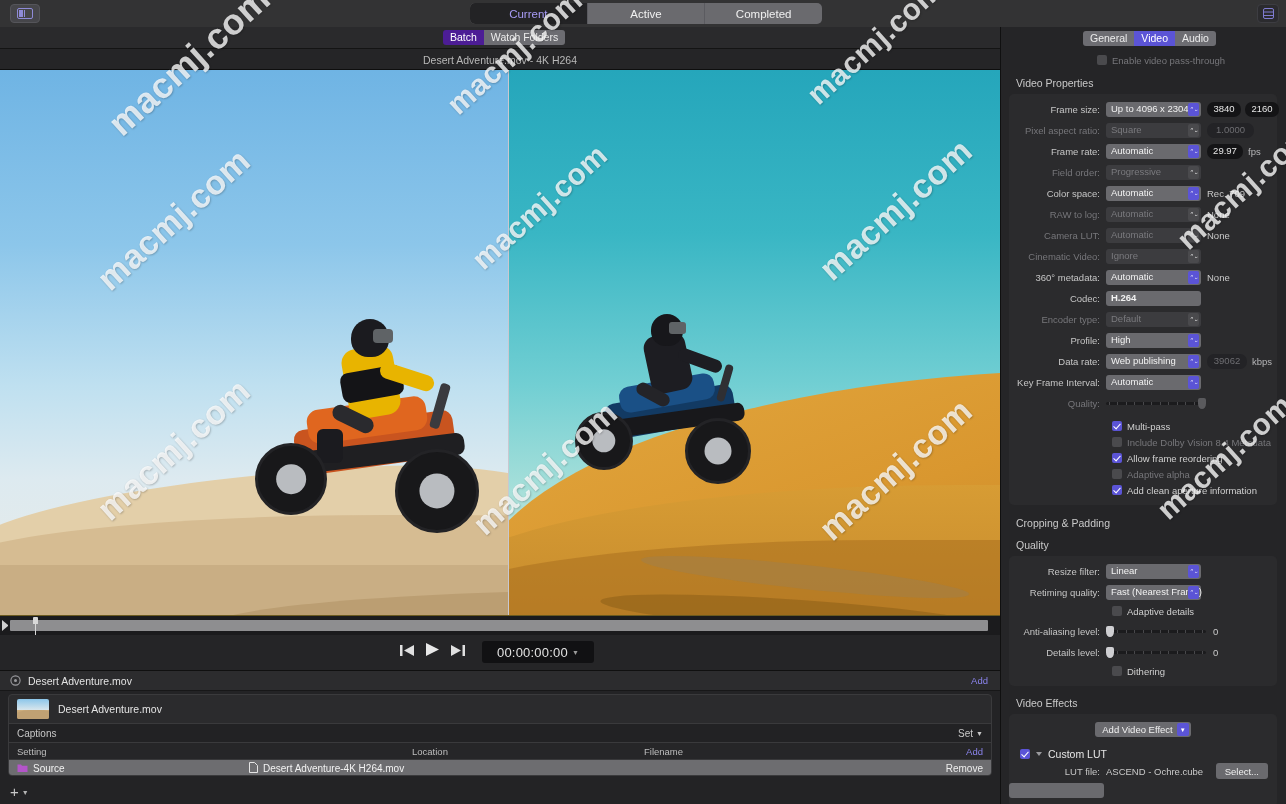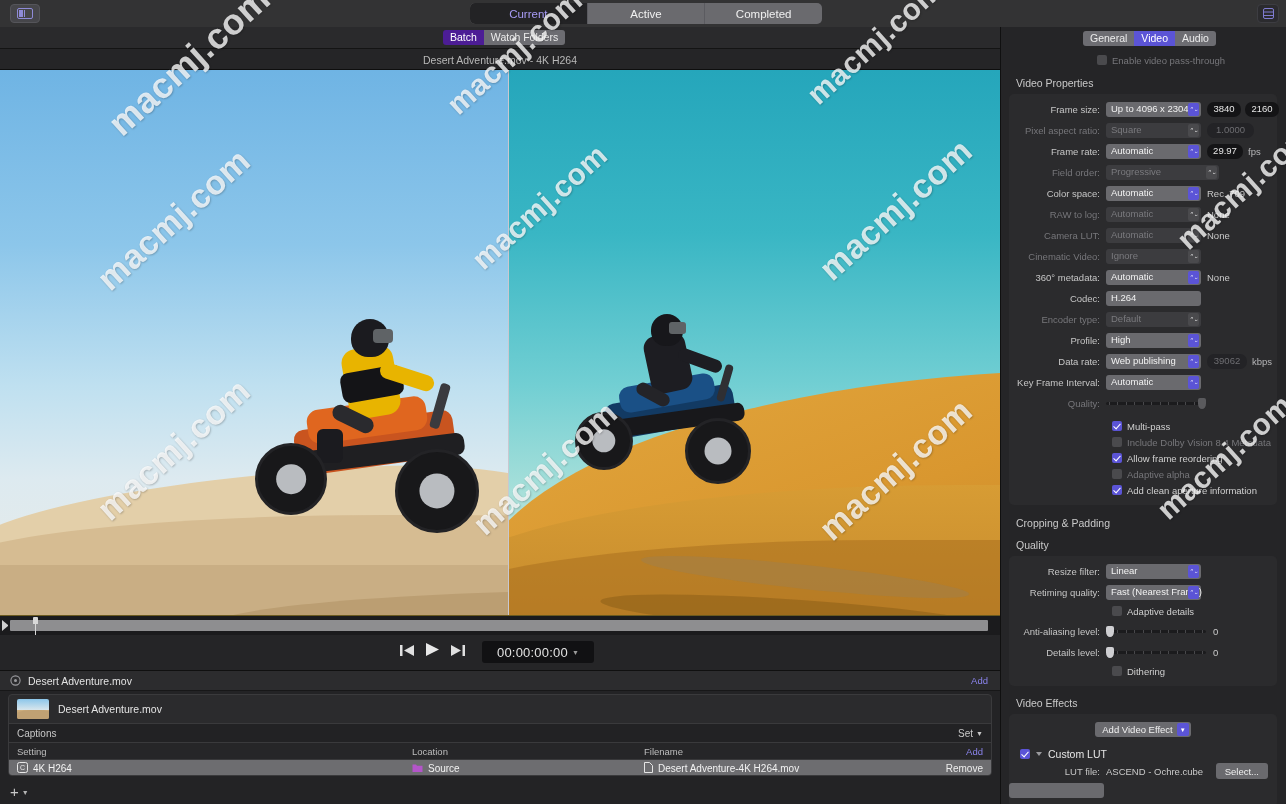--- a/index.html
+++ b/index.html
@@ -153,21 +153,21 @@
   .lbl.dim { color:#76767a; }
   .pop { height:15px; border-radius:3px; background:#6a6a6e; color:#f2f2f2;
     font-size:9.5px; display:flex; align-items:center; padding:0 16px 1px 5px;
     position:relative; white-space:nowrap; }
   .pop.dis { background:#3c3c3f; color:#7a7a7e; }
   .pop .arr { position:absolute; right:2px; top:1px; width:11px; height:13px;
     background:#5b54d6; border-radius:2px; display:flex; align-items:center; justify-content:center; }
   .pop.dis .arr { background:#4a4a4d; }
   .pop .arr::before { content:'\2303\2304'; font-size:6px; line-height:6px; color:#fff;
     letter-spacing:0; transform:scaleY(.85); }
-  .pop.flat { padding-right:5px; }
+  .pop.flat { padding-right:5px;font-weight:bold; }
   .num { height:15px; min-width:34px; border-radius:7px; background:#141416;
     color:#e6e6e6; font-size:9.5px; display:flex; align-items:center;
     justify-content:center; padding:0 5px 1px; }
   .num.dim { color:#6e6e72; background:#232326; }
   .plain { font-size:9.5px; color:#cacaca; }
   .unit { font-size:9.5px; color:#b6b6b8; margin-left:5px; }
   .cb { width:10px; height:10px; border-radius:2px; background:#5b54d6;
     position:relative; flex:none; }
   .cb::after { content:''; position:absolute; left:3px; top:1px; width:3px; height:6px;
     border:solid #fff; border-width:0 1.6px 1.6px 0; transform:rotate(42deg); }
@@ -383,29 +383,20 @@
         <span style="font-size:7px">▼</span>
       </span>
     </div>
     <div class="colhdr">
       <span class="c-setting">Setting</span>
       <span class="c-loc">Location</span>
       <span class="c-file">Filename</span>
       <span class="link" style="margin-left:auto">Add</span>
     </div>
     <div class="setrow">
-      <span class="c-setting">
-        <span>
-          <svg width="11" height="11" viewBox="0 0 11 11">
-              <rect x="0.5" y="0.5" width="10" height="10" rx="2" fill="none" stroke="#e8e8e8" stroke-width="1"></rect>
-              <text x="5.5" y="8" font-size="7" fill="#e8e8e8" text-anchor="middle" font-family="Liberation Sans">C</text>
-            </svg>
-        </span>
-        <span>4K H264</span>
-      </span>
       <span class="c-loc">
         <span>
           <svg width="11" height="10" viewBox="0 0 11 10">
               <path d="M0.5 1.5h3.5l1 1.2h5.5v6.3h-10z" fill="#b355c9"></path>
             </svg>
         </span>
         <span>Source</span>
       </span>
       <span class="c-file">
         <span>
@@ -477,21 +468,21 @@
         <span class="pop" style="width:95px">
           <span>Automatic</span>
             <i class="arr"></i>
         </span>
         <span class="num" style="margin-left:6px; min-width:36px">29.97</span>
         <span class="unit">fps</span>
       </div>
 
       <div class="row">
         <span class="lbl dim">Field order:</span>
-        <span class="pop dis" style="width:113px">
+        <span class="pop dis" style="width:95px">
           <span>Progressive</span>
             <i class="arr"></i>
         </span>
       </div>
 
       <div class="row">
         <span class="lbl">Color space:</span>
         <span class="pop" style="width:95px">
           <span>Automatic</span>
             <i class="arr"></i>

